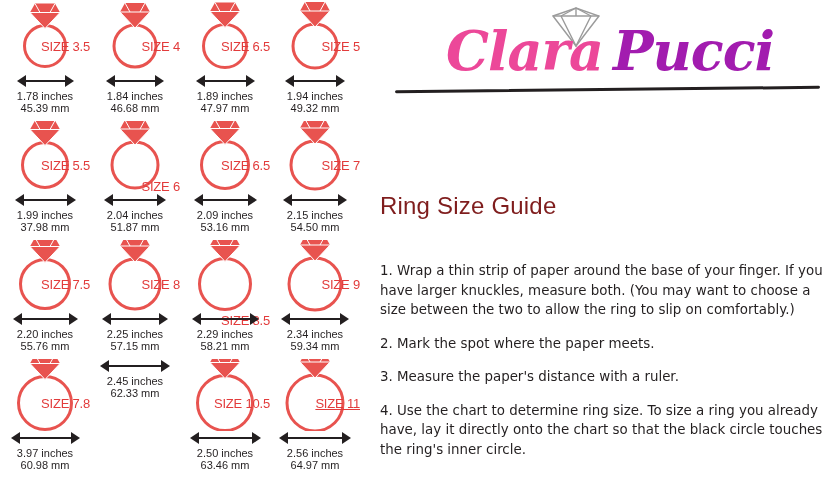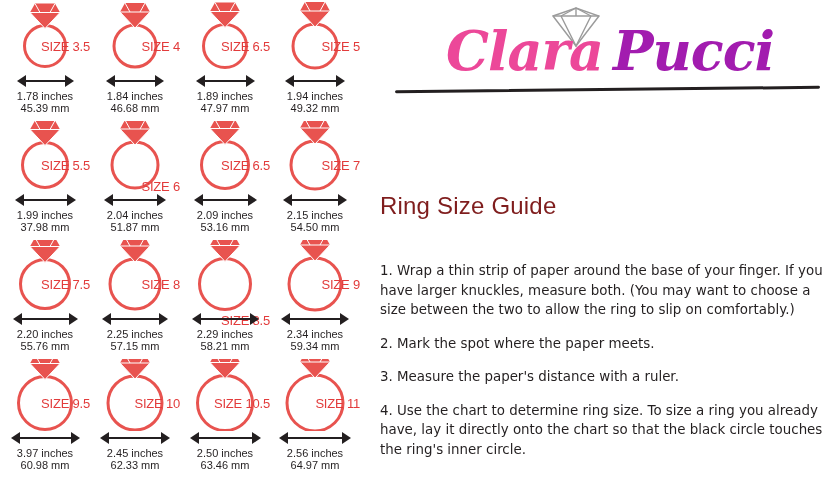--- a/index.html
+++ b/index.html
@@ -474,47 +474,33 @@
             <circle cx="45" cy="44" r="26.5" fill="none" stroke="#e8534f" stroke-width="3"></circle>
             <path d="M30 4.5 L35 -4.5 L55 -4.5 L60 4.5 L45 20.5 Z" fill="#e8534f"></path>
             <g stroke="#ffffff" stroke-width="1" fill="none">
               <path d="M30 4.5 L60 4.5"></path>
               <path d="M35 -4.5 L40 4.5"></path>
               <path d="M55 -4.5 L50 4.5"></path>
               <path d="M30 4.5 L45 20.5"></path>
               <path d="M60 4.5 L45 20.5"></path>
             </g>
           </svg>
-          <div class="size-label" style="top: 37px;">SIZE 9.5</div>
+          <div class="size-label" style="top: 37px;">SIZE 7.8</div>
         </div>
         <div class="arrow-row">
           <div class="arrow-line" style="left:17.5px;width:55px"></div>
           <div class="arrow-head" style="left:10.5px;border-right:9px solid #231f20"></div>
           <div class="arrow-head" style="left:70.5px;border-left:9px solid #231f20"></div>
         </div>
         <div class="measures">
           <div>3.97 inches</div>
           <div>60.98 mm</div>
         </div>
       </div>
       <div class="cell">
-        <div class="ring-wrap">
-          <svg width="90" height="72" viewBox="0 0 90 72" class="ring-svg">
-            <circle cx="45" cy="44" r="27" fill="none" stroke="#e8534f" stroke-width="3"></circle>
-            <path d="M30 4 L35 -5 L55 -5 L60 4 L45 20 Z" fill="#e8534f"></path>
-            <g stroke="#ffffff" stroke-width="1" fill="none">
-              <path d="M30 4 L60 4"></path>
-              <path d="M35 -5 L40 4"></path>
-              <path d="M55 -5 L50 4"></path>
-              <path d="M30 4 L45 20"></path>
-              <path d="M60 4 L45 20"></path>
-            </g>
-          </svg>
-          <div class="size-label" style="top: 37px;">SIZE 10</div>
-        </div>
         <div class="arrow-row">
           <div class="arrow-line" style="left:17px;width:56px"></div>
           <div class="arrow-head" style="left:10px;border-right:9px solid #231f20"></div>
           <div class="arrow-head" style="left:71px;border-left:9px solid #231f20"></div>
         </div>
         <div class="measures">
           <div>2.45 inches</div>
           <div>62.33 mm</div>
         </div>
       </div>
@@ -549,21 +535,21 @@
             <circle cx="45" cy="44" r="28" fill="none" stroke="#e8534f" stroke-width="3"></circle>
             <path d="M30 3 L35 -6 L55 -6 L60 3 L45 19 Z" fill="#e8534f"></path>
             <g stroke="#ffffff" stroke-width="1" fill="none">
               <path d="M30 3 L60 3"></path>
               <path d="M35 -6 L40 3"></path>
               <path d="M55 -6 L50 3"></path>
               <path d="M30 3 L45 19"></path>
               <path d="M60 3 L45 19"></path>
             </g>
           </svg>
-          <div class="size-label" style="top: 37px;">SIZE 11</div>
+          <div class="size-label" style="top: 37px; text-decoration: underline;">SIZE 11</div>
         </div>
         <div class="arrow-row">
           <div class="arrow-line" style="left:16px;width:58px"></div>
           <div class="arrow-head" style="left:9px;border-right:9px solid #231f20"></div>
           <div class="arrow-head" style="left:72px;border-left:9px solid #231f20"></div>
         </div>
         <div class="measures">
           <div>2.56 inches</div>
           <div>64.97 mm</div>
         </div>

